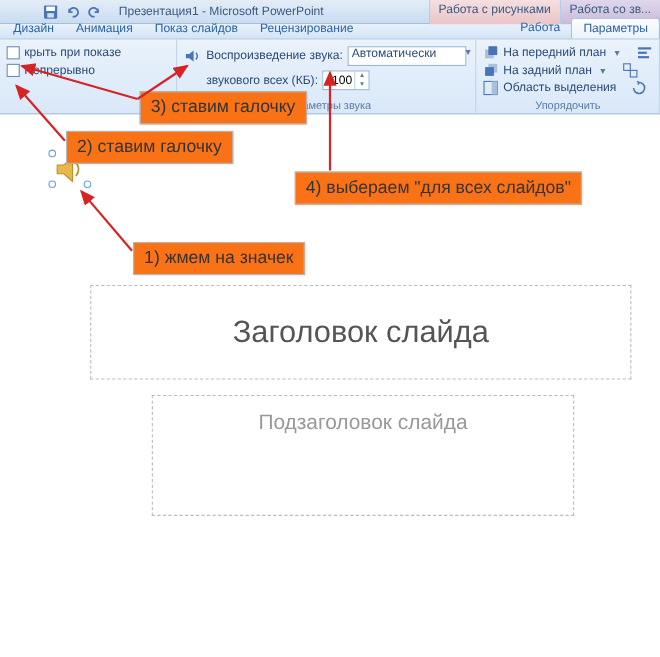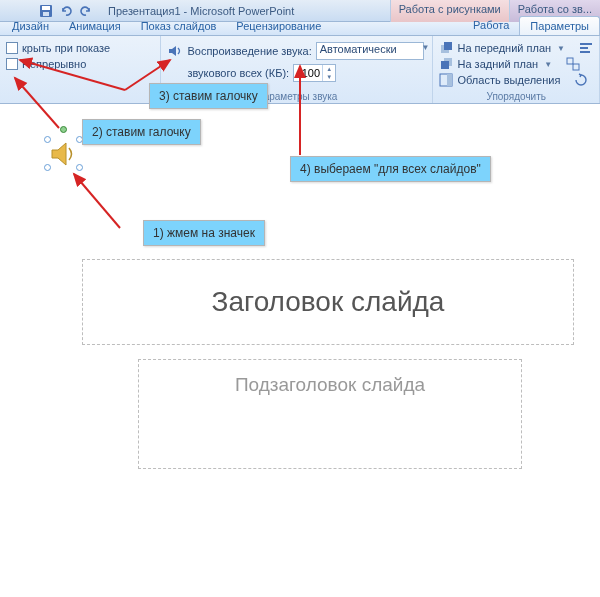--- a/index.html
+++ b/index.html
@@ -31,21 +31,21 @@
   .spin .btns { display: flex; flex-direction: column; border-left: 1px solid #c0d4eb; }
   .spin .btns div { font-size: 6px; height: 8px; width: 12px; text-align: center; line-height: 8px; color: #5b7ba5; }
   .icon16 { width: 16px; height: 14px; display: inline-block; }
   .arrange-row { display: flex; align-items: center; gap: 4px; font-size: 11px; color: #2a4a76; padding: 1px 0; white-space: nowrap; }
   .mini-icon { width: 14px; height: 14px; }
   
   .sound-obj { position: absolute; left: 48px; top: 140px; width: 32px; height: 28px; }
   .handle { position: absolute; width: 7px; height: 7px; background: #fff; border: 1px solid #6aa0d8; border-radius: 50%; }
   .handle.rot { background: #8fd08f; border-color: #3a8a3a; }
   
-  .callout { position: absolute; background: #7dd3fc; border: 1px solid #b5b5b5; padding: 5px 9px; font-size: 12px; color: #333; box-shadow: 1px 1px 2px rgba(0,0,0,.15); white-space: nowrap; margin-left: 22px; }
+  .callout { position: absolute; background: #f97316; border: 1px solid #b5b5b5; padding: 5px 9px; font-size: 16px; color: #333; box-shadow: 1px 1px 2px rgba(0,0,0,.15); white-space: nowrap; }
   
   .slide-frame { position: absolute; left: 78px; top: 259px; width: 500px; height: 300px; background: #fff; }
   .placeholder { position: absolute; border: 1px dashed #bdbdbd; display: flex; align-items: center; justify-content: center; color: #8a8a8a; }
   .ph-title { left: 4px; top: 0; width: 492px; height: 86px; font-size: 28px; font-weight: 300; color: #555; }
   .ph-sub { left: 60px; top: 100px; width: 384px; height: 110px; font-size: 19px; color: #999; align-items: flex-start; padding-top: 14px; }
   
   svg.arrow { position: absolute; pointer-events: none; }
 </style>
 </head>
 <body>

